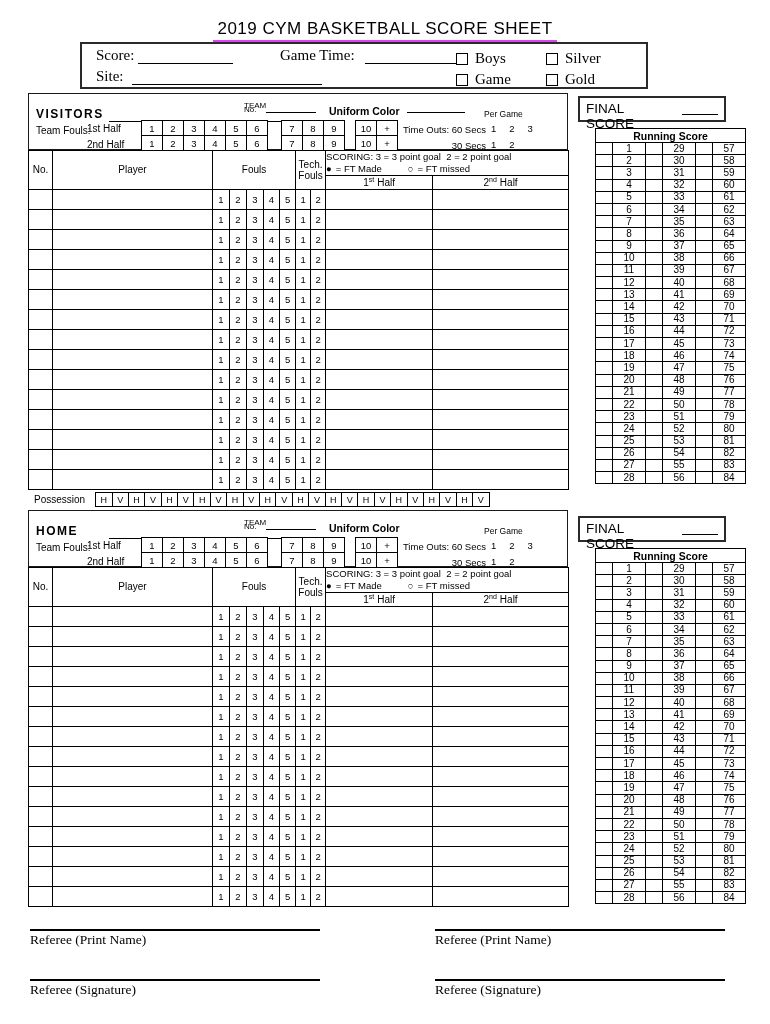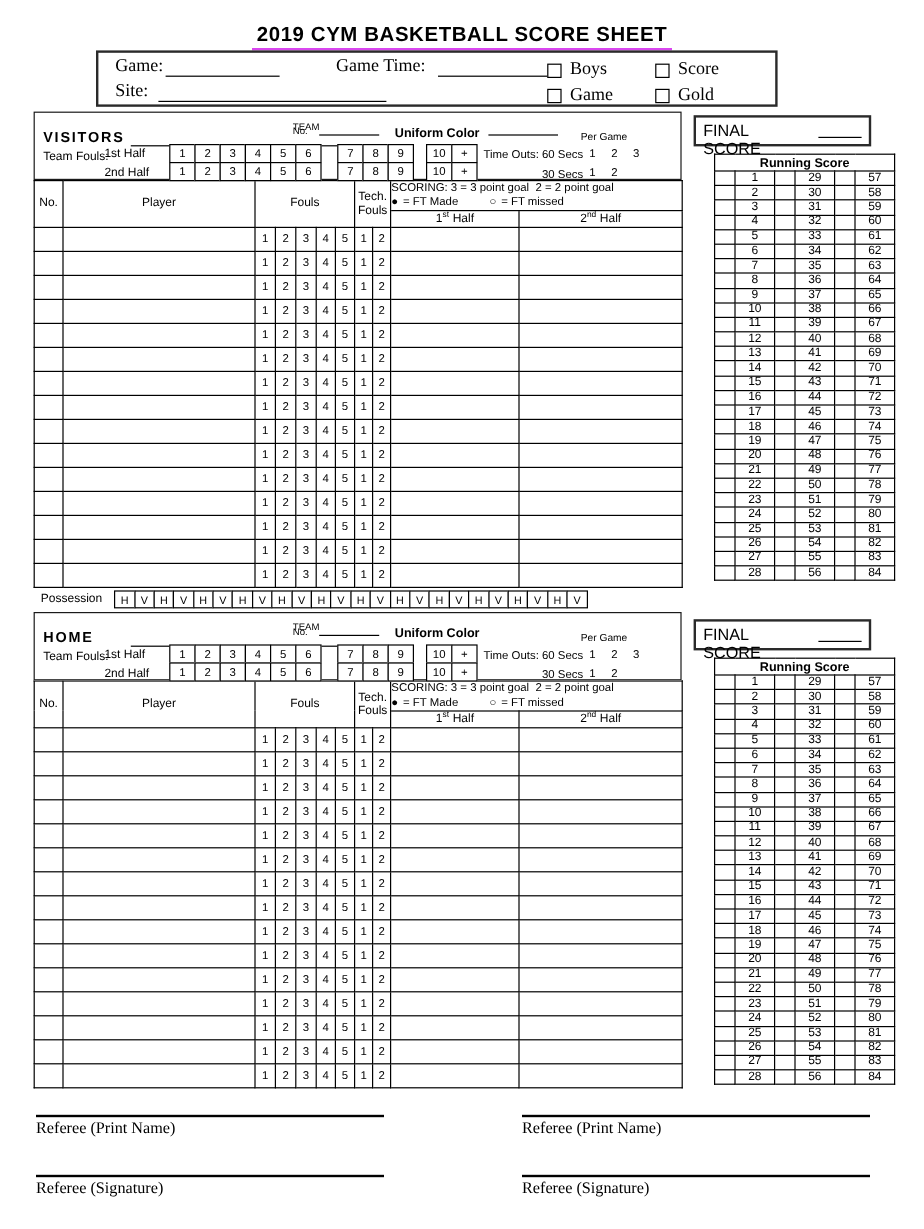--- a/index.html
+++ b/index.html
@@ -2,21 +2,21 @@
 <html><head>
 <meta charset="utf-8">
 <style>
   *{margin:0;padding:0;box-sizing:border-box}
   html,body{background:#fff}
   .page{position:relative;width:770px;height:1024px;background:#fff;color:#000;
         font-family:"Liberation Sans",sans-serif;overflow:hidden}
 
   
   .title-wrap{position:absolute;top:19px;left:0;width:100%;text-align:center}
-  .title{display:inline-block;font-size:17px;font-weight:bold;letter-spacing:.5px;
+  .title{display:inline-block;font-size:17px;font-weight:normal;letter-spacing:.5px;
          border-bottom:6px solid #d946ef;padding:0 4px 1px}
 
   
   .info-box{position:absolute;left:80px;top:42px;width:568px;height:47px;border:2px solid #2a2a2a;background:#fff}
   .info-box .lbl{position:absolute;font-family:"Liberation Serif",serif;font-size:15px}
   .fline{position:absolute;border-bottom:1.5px solid #000;height:12px}
   .cb{position:absolute;display:flex;align-items:center;gap:7px}
   .cb-box{width:12px;height:12px;border:1.5px solid #000;background:#fff}
   .cb .cb-lbl{font-family:"Liberation Serif",serif;font-size:15px}
 
@@ -90,33 +90,33 @@
 </head>
 <body>
 
 <div class="page">
 
   <div class="title-wrap">
     <span class="title">2019 CYM BASKETBALL SCORE SHEET</span>
   </div>
 
   <div class="info-box">
-    <span class="lbl" style="left:14px;top:3px">Game:</span>
+    <span class="lbl" style="left:14px;top:3px">Score:</span>
     <span class="fline" style="left:56px;top:8px;width:95px"></span>
     <span class="lbl" style="left:198px;top:3px">Game Time:</span>
     <span class="fline" style="left:283px;top:8px;width:100px"></span>
     <span class="lbl" style="left:14px;top:24px">Site:</span>
     <span class="fline" style="left:50px;top:29px;width:190px"></span>
     <span class="cb" style="left:374px;top:6px">
       <span class="cb-box"></span>
       <span class="cb-lbl">Boys</span>
     </span>
     <span class="cb" style="left:464px;top:6px">
       <span class="cb-box"></span>
-      <span class="cb-lbl">Score</span>
+      <span class="cb-lbl">Silver</span>
     </span>
     <span class="cb" style="left:374px;top:27px">
       <span class="cb-box"></span>
       <span class="cb-lbl">Game</span>
     </span>
     <span class="cb" style="left:464px;top:27px">
       <span class="cb-box"></span>
       <span class="cb-lbl">Gold</span>
     </span>
   </div>

